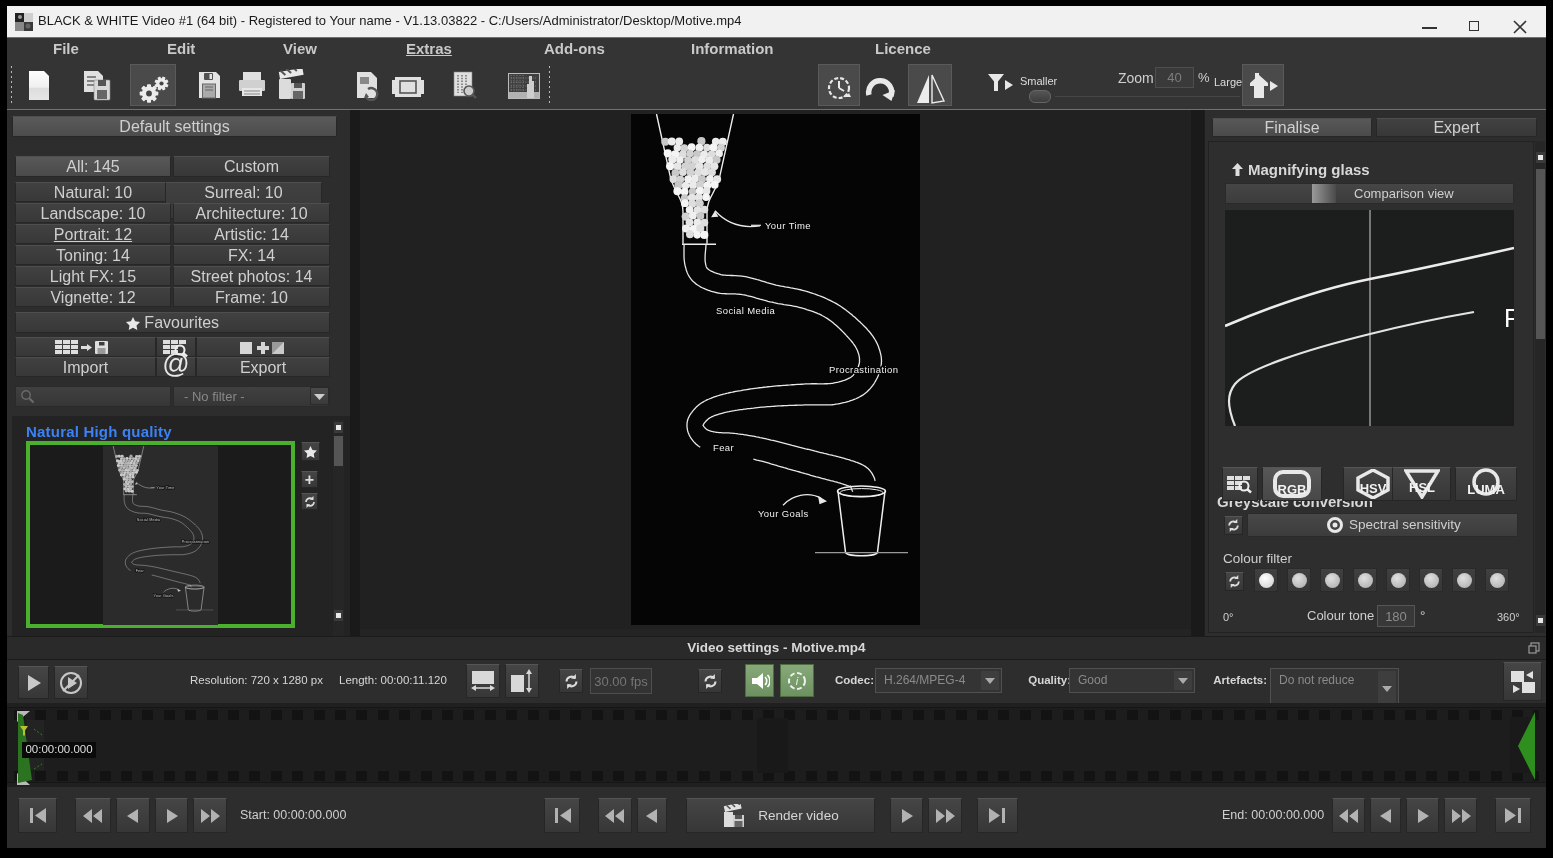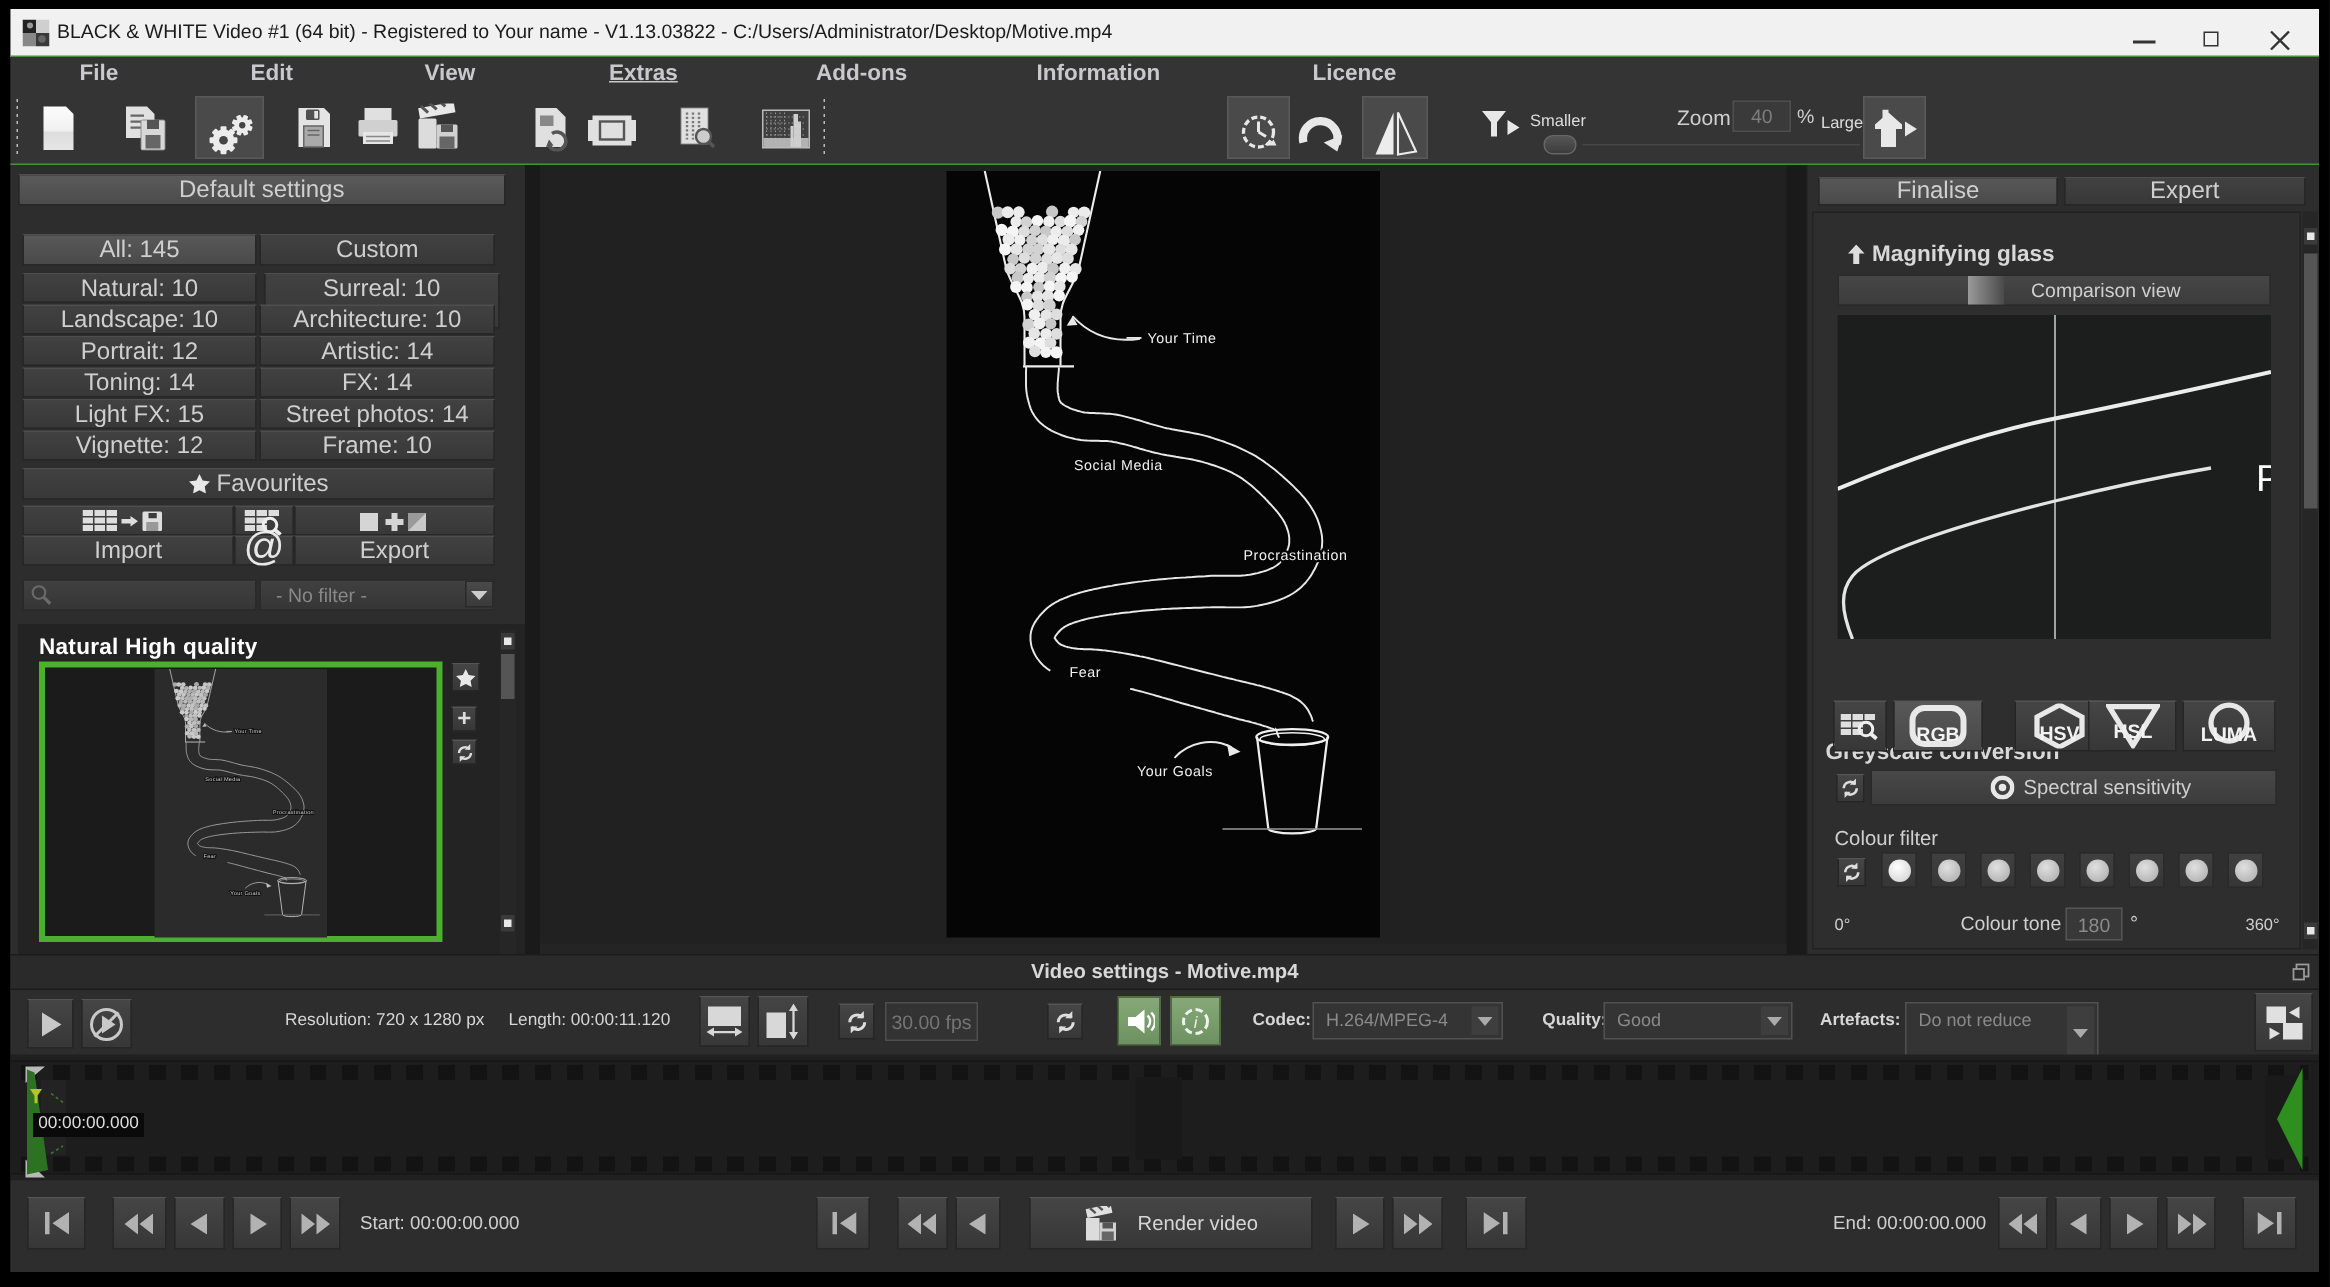--- a/index.html
+++ b/index.html
@@ -333,24 +333,24 @@
           <rect x="7" y="0" width="4" height="6" fill="#e8e8e8"></rect>
           <path d="M30 13l-8-5v10z" fill="#e8e8e8"></path>
         </svg>
     </div>
   </div>
   <div id="leftpanel">
     <div class="pbtn" style="left:5px;top:6px;width:325px;height:21px;line-height:20px;background:linear-gradient(#5a5a5a,#4c4c4c);">Default settings</div>
     <div class="pbtn sel" style="left:8px;top:46px;width:156px;height:21px;line-height:20px;">All: 145</div>
     <div class="pbtn" style="left:166px;top:46px;width:157px;height:21px;line-height:20px;">Custom</div>
     <div class="pbtn" style="left:8px;top:72px;width:156px;height:20px;line-height:19px;">Natural: 10</div>
-    <div class="pbtn" style="left:169px;top:72px;width:157px;height:37px;line-height:19px;">Surreal: 10</div>
+    <div class="pbtn" style="left:158px;top:72px;width:157px;height:37px;line-height:19px;">Surreal: 10</div>
     <div class="pbtn" style="left:8px;top:93px;width:156px;height:20px;line-height:19px;">Landscape: 10</div>
     <div class="pbtn" style="left:166px;top:93px;width:157px;height:20px;line-height:19px;">Architecture: 10</div>
-    <div class="pbtn" style="left:8px;top:114px;width:156px;height:20px;line-height:19px;">Portrait: 12</div>
+    <div class="pbtn" style="left:8px;top:114px;width:156px;height:20px;line-height:19px;text-decoration:underline;">Portrait: 12</div>
     <div class="pbtn" style="left:166px;top:114px;width:157px;height:20px;line-height:19px;">Artistic: 14</div>
     <div class="pbtn" style="left:8px;top:135px;width:156px;height:20px;line-height:19px;">Toning: 14</div>
     <div class="pbtn" style="left:166px;top:135px;width:157px;height:20px;line-height:19px;">FX: 14</div>
     <div class="pbtn" style="left:8px;top:156px;width:156px;height:20px;line-height:19px;">Light FX: 15</div>
     <div class="pbtn" style="left:166px;top:156px;width:157px;height:20px;line-height:19px;">Street photos: 14</div>
     <div class="pbtn" style="left:8px;top:177px;width:156px;height:20px;line-height:19px;">Vignette: 12</div>
     <div class="pbtn" style="left:166px;top:177px;width:157px;height:20px;line-height:19px;">Frame: 10</div>
     <div class="pbtn" style="left:8px;top:202px;width:315px;height:21px;line-height:20px;"><svg style="vertical-align:-2px" width="14" height="13" viewBox="0 0 14 13">
           <path d="M7 0l2.1 4.3 4.9.7-3.5 3.4.8 4.6L7 10.8 2.7 13l.8-4.6L0 5l4.9-.7z" fill="#e8e8e8"></path>
         </svg> Favourites</div>
@@ -402,21 +402,21 @@
         <circle cx="6" cy="6" r="4.2" fill="#3a3a3a" stroke="#6a6a6a" stroke-width="1.4"></circle>
         <line x1="9.3" y1="9.3" x2="13.5" y2="13.5" stroke="#6a6a6a" stroke-width="2.2"></line>
       </svg>
     <div class="dd" style="left:166px;top:276px;width:157px;height:21px;background:linear-gradient(#404040,#363636);border:1px solid #2a2a2a;padding-left:10px;line-height:19px;color:#888;font-size:13px;">- No filter -</div>
     <div style="position:absolute;left:303px;top:277px;width:19px;height:18px;background:linear-gradient(#4a4a4a,#3a3a3a);border:1px solid #2a2a2a;"></div>
     <svg style="position:absolute;left:307px;top:284px;" width="11" height="6" viewBox="0 0 11 6">
         <path d="M0 0h11L5.5 6z" fill="#ccc"></path>
       </svg>
 
     <div style="position:absolute;left:5px;top:306px;width:338px;height:220px;background:#232323;"></div>
-    <div style="position:absolute;left:19px;top:313px;font-size:15px;font-weight:bold;color:#ffffff;letter-spacing:0.2px;">Natural High quality</div>
+    <div style="position:absolute;left:19px;top:313px;font-size:15px;font-weight:bold;color:#3b82f6;letter-spacing:0.2px;">Natural High quality</div>
     <div style="position:absolute;left:19px;top:331px;width:269px;height:187px;border:4px solid #4bb02e;background:#1b1b1b;"></div>
     <div id="thumb" style="position:absolute;left:96px;top:336px;width:115px;height:179px;background:#2b2b2b;overflow:hidden;"><svg width="115" height="191" viewBox="0 0 289 512" preserveAspectRatio="none" style="opacity:0.8;">
           <use href="#motive"></use>
         </svg></div>
     <div class="ctl" style="left:294px;top:332px;width:19px;height:19px;">
         <svg width="13" height="12" viewBox="0 0 14 13">
           <path d="M7 0l2.1 4.3 4.9.7-3.5 3.4.8 4.6L7 10.8 2.7 13l.8-4.6L0 5l4.9-.7z" fill="#e8e8e8"></path>
         </svg>
       </div>
     <div class="ctl" style="left:294px;top:361px;width:17px;height:17px;color:#ddd;font-size:16px;font-weight:bold;">+</div>

